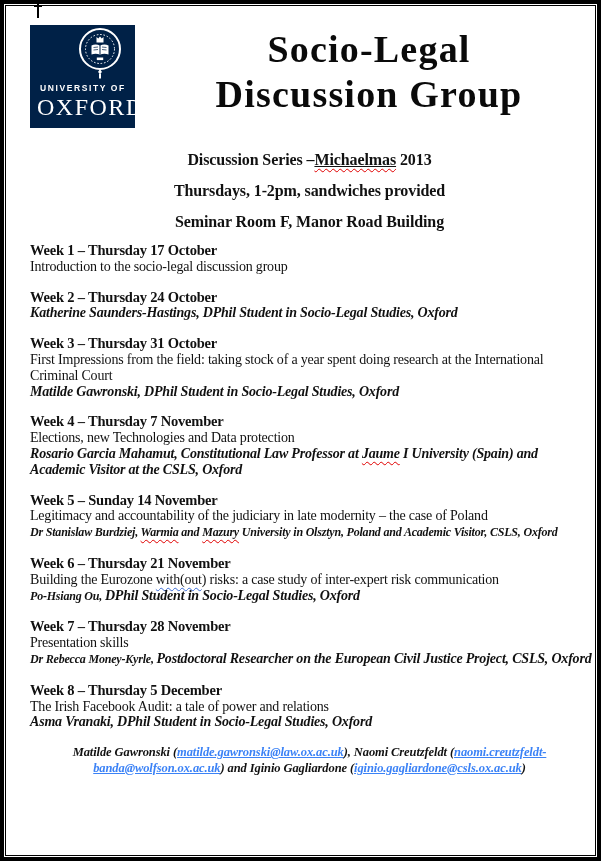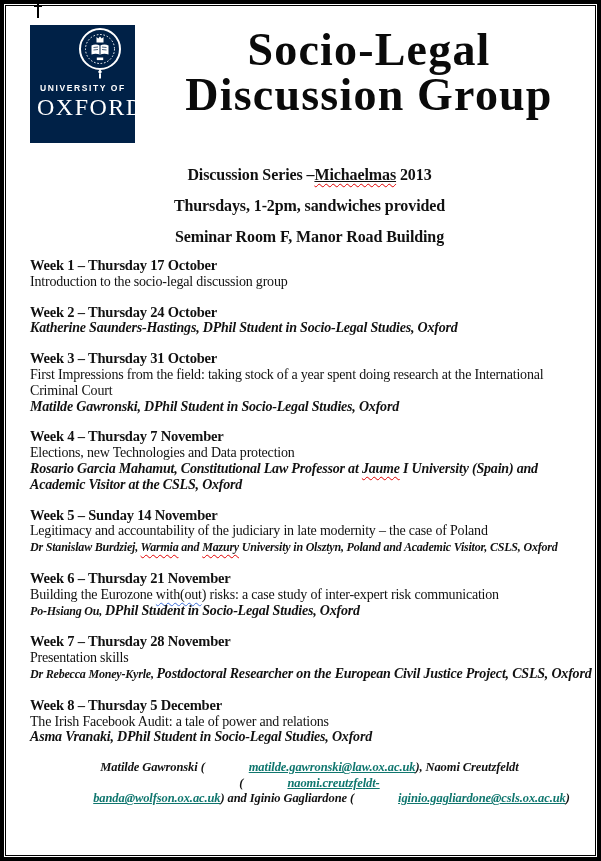--- a/index.html
+++ b/index.html
@@ -23,56 +23,56 @@
   .cursor {
     position:absolute; left:33px; top:0; width:2px; height:14px;
     background:#000; z-index:5;
   }
   .cursor::before {
     content:""; position:absolute; left:-3px; top:1px; width:8px; height:2px; background:#000;
   }
   
   .header { display:flex; margin-top:11px; }
   .logo {
-    position:relative; width:105px; height:118px; flex:0 0 105px;
+    position:relative; width:105px; height:103px; flex:0 0 105px;
     background:#002147; color:#fff; overflow:hidden;
   }
   .logo .crest { position:absolute; top:1px; left:45px; }
   .org-small {
     position:absolute; left:10px; top:58px;
     font-family:"Liberation Sans", sans-serif;
     font-size:8.5px; letter-spacing:1.6px; font-weight:bold; color:#fff;
   }
   .org-large {
     position:absolute; left:7px; top:69px;
     font-size:24px; letter-spacing:1.5px; color:#fff;
     font-family:"Liberation Serif", serif;
   }
   .title-wrap {
     flex:1; text-align:center; padding-left:14px; padding-top:2px;
-    font-size:46px; line-height:45px; font-weight:bold; letter-spacing:1.2px; color:#0a0a0a;
+    font-size:38px; line-height:45px; font-weight:bold; letter-spacing:1.2px; color:#0a0a0a;
   }
   
   .subheads { margin-top:22px; text-align:center; }
   .subheads p { margin:0 0 12px 0; font-size:16px; line-height:19px; font-weight:bold; letter-spacing:-0.1px; }
   
   .weeks { padding-right:4px; }
   .week { margin-bottom:15px; font-size:14px; line-height:15.8px; letter-spacing:-0.2px; }
   .week-h { font-weight:bold; font-size:14.5px; }
   .week-speaker { font-weight:bold; font-style:italic; }
   .nowrap { white-space:nowrap; overflow:visible; }
   .sm { font-size:12px;text-align:right; }
   .wavy-red { text-decoration:underline wavy #e00000; text-decoration-thickness:1px; text-underline-offset:3px; }
   .wavy-blue { text-decoration:underline wavy #3a6bd6; text-decoration-thickness:1px; text-underline-offset:3px; }
   .u-solid { text-decoration:underline solid #111; text-decoration-thickness:1px; }
   
   .footer { margin-top:9px; text-align:center; font-weight:bold; font-style:italic; }
   .footer .f1 { margin:0 0 1px 0; font-size:14px; line-height:15.7px; }
   .footer .f2 { margin:0; font-size:12.5px; line-height:15.5px; letter-spacing:-0.1px; }
-  a.link { color:#0f766e; text-decoration:underline; cursor:pointer;margin-left:44px; }
+  a.link { color:#3b82f6; text-decoration:underline; cursor:pointer; }
 </style>
 </head>
 <body>
 
 <div class="page">
   <div class="cursor"></div>
   <div class="inner">
 
     <div class="header">
       <div class="logo">

